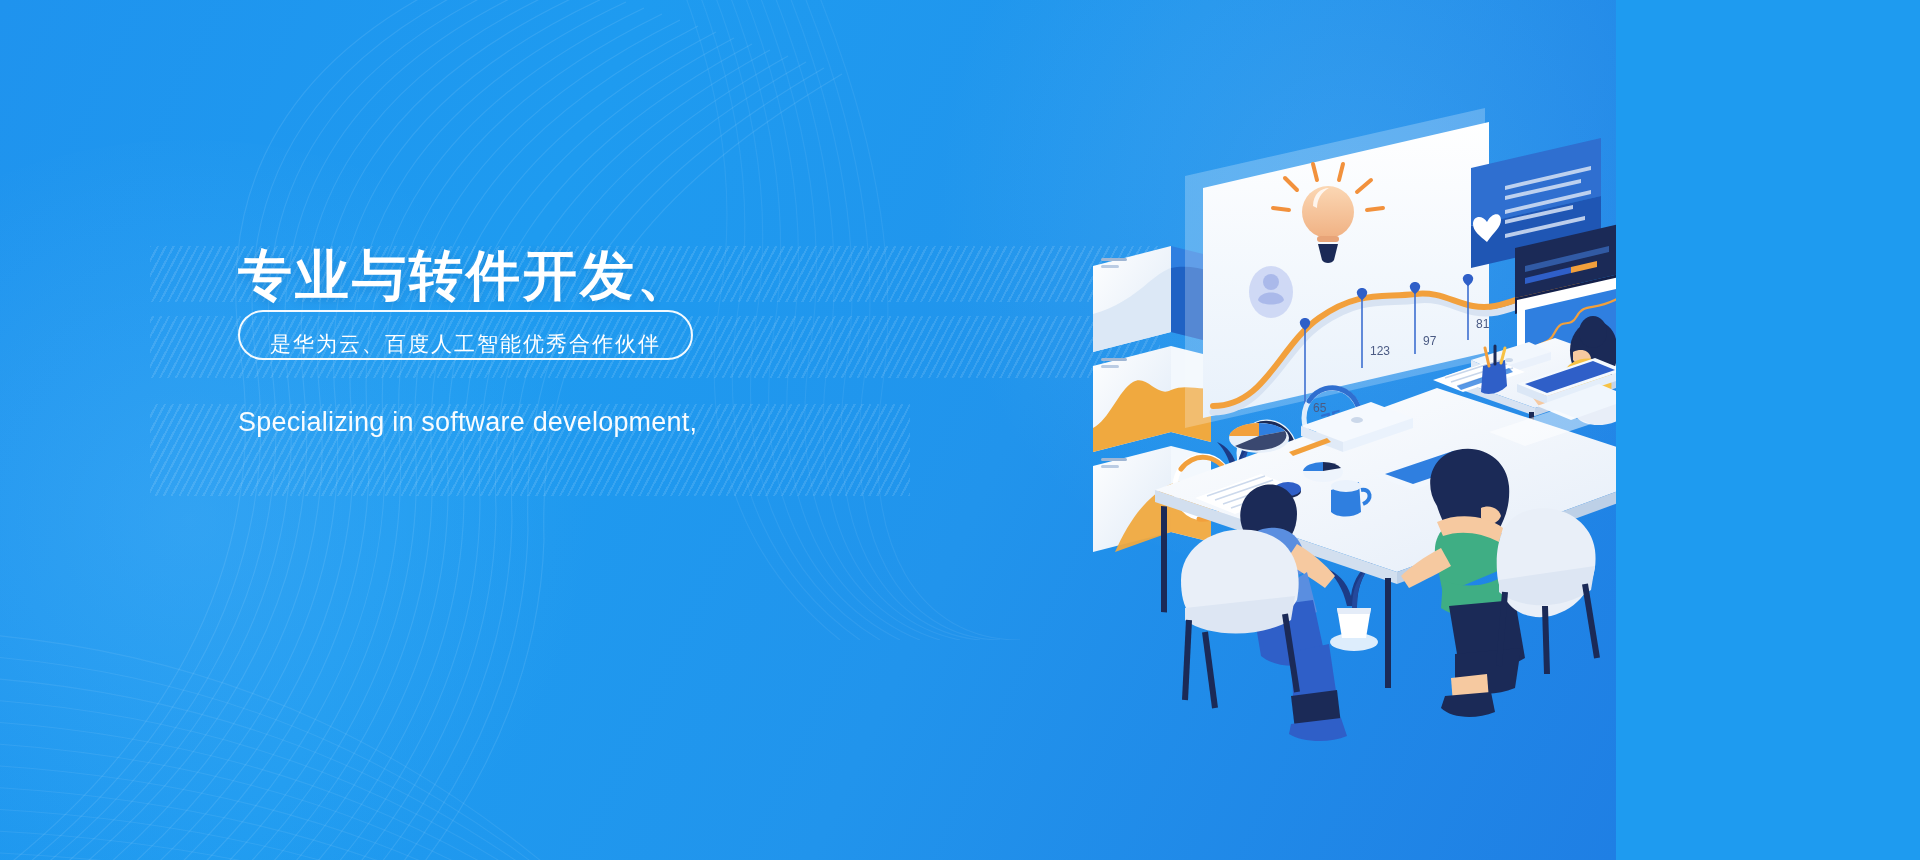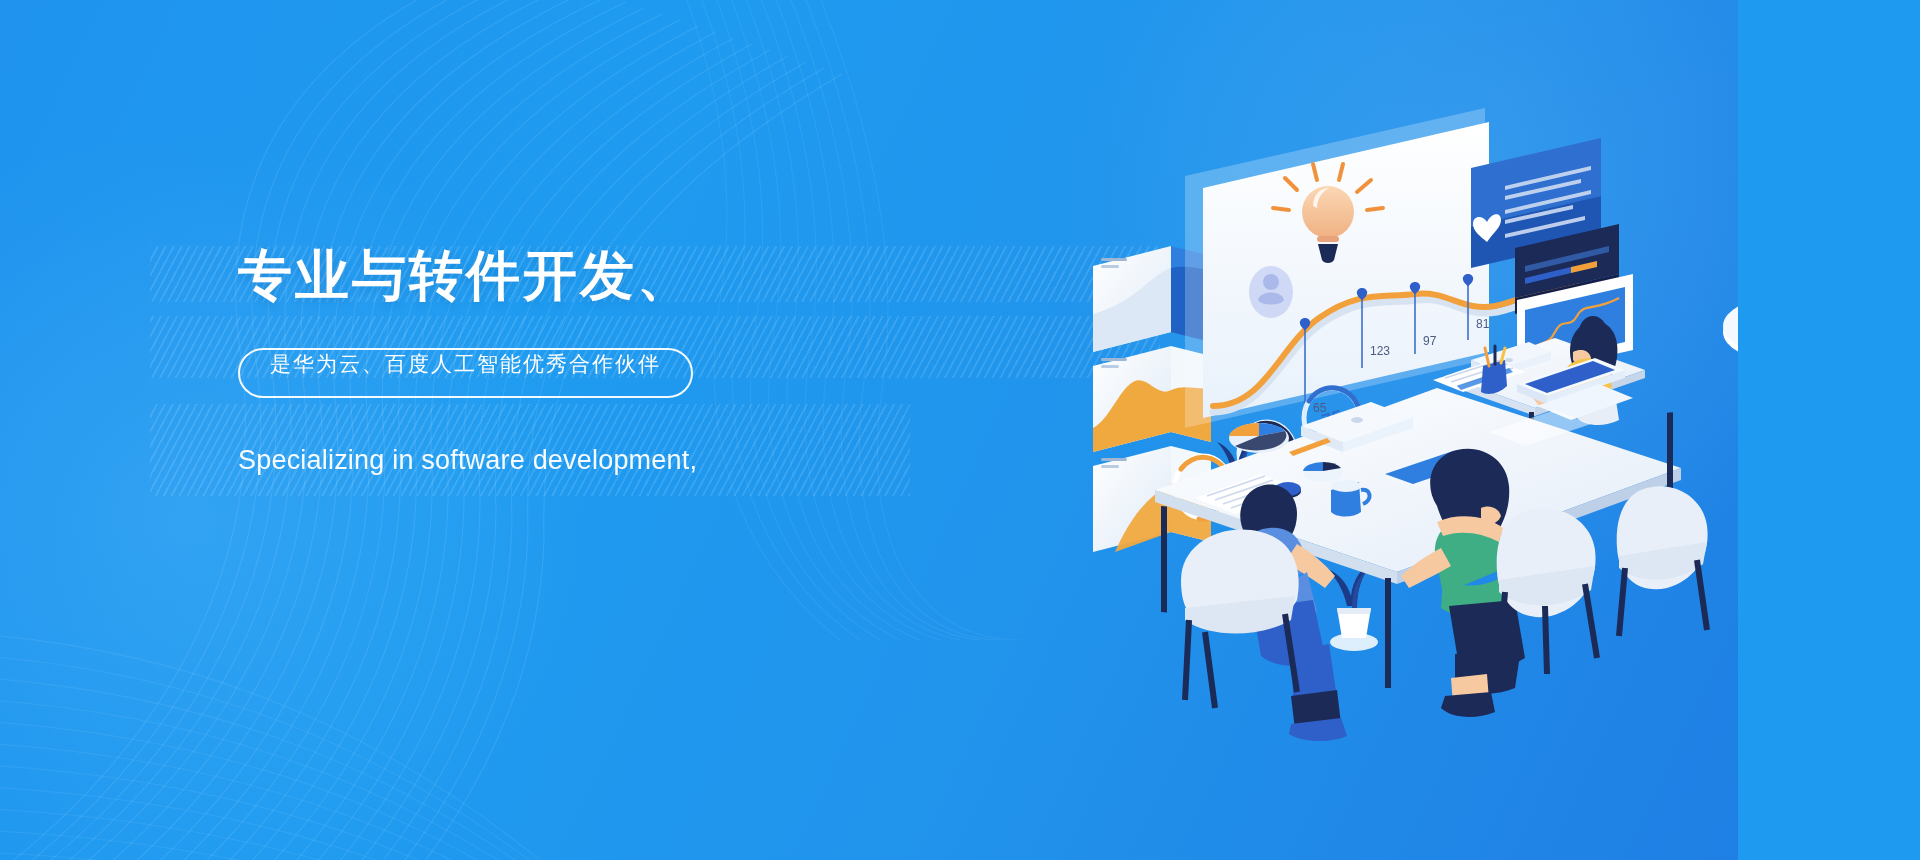--- a/index.html
+++ b/index.html
@@ -3,21 +3,21 @@
 <meta charset="utf-8">
 <title>Banner</title>
 <style>
   html,body{margin:0;padding:0;}
   body{
     width:1920px;height:860px;overflow:hidden;
     font-family:"Liberation Sans","DejaVu Sans",sans-serif;
     background:#1e9bf0;
   }
   #banner{
-    position:relative;width:1738px;height:860px;overflow:hidden;
+    position:relative;width:1616px;height:860px;overflow:hidden;
     background:linear-gradient(115deg,#1f93ee 0%,#1e9bf0 32%,#2194ec 60%,#1f7fe4 100%);
   }
 
   
   .bg-layer{position:absolute;inset:0;pointer-events:none;}
   .wave-svg{position:absolute;left:-60px;bottom:-120px;width:1250px;height:1050px;opacity:.55;}
   .wave-svg2{position:absolute;left:420px;top:-260px;width:900px;height:900px;opacity:.40;}
   .glow-1{
     position:absolute;left:-260px;top:140px;width:900px;height:760px;border-radius:50%;
     background:radial-gradient(circle at 50% 50%,rgba(120,200,255,.22),rgba(120,200,255,0) 68%);
@@ -37,22 +37,22 @@
   
   .copy{position:absolute;left:238px;top:240px;width:960px;}
   .headline{
     color:#ffffff;font-weight:700;letter-spacing:3px;
     font-size:54px;line-height:70px;margin:0;
     text-shadow:0 2px 10px rgba(8,60,120,.18);
   }
   .headline span{display:block;white-space:nowrap;}
 
   .pill{
-    display:inline-flex;align-items:flex-start;justify-content:center;
-    margin-top:38px;height:46px;padding:0 30px;
+    display:inline-flex;align-items:flex-end;justify-content:center;
+    height:46px;padding:0 30px;
     border:2px solid rgba(255,255,255,.95);border-radius:26px;
     color:#ffffff;font-size:21px;letter-spacing:2px;white-space:nowrap;
   }
 
   .subcopy{margin-top:42px;color:#ffffff;font-size:27px;line-height:40px;letter-spacing:.2px;opacity:.97;}
   .subcopy span{display:block;white-space:nowrap;}
 
   
   .illus{position:absolute;left:1085px;top:60px;width:810px;height:740px;}
   .illus svg{position:absolute;inset:0;width:100%;height:100%;}

